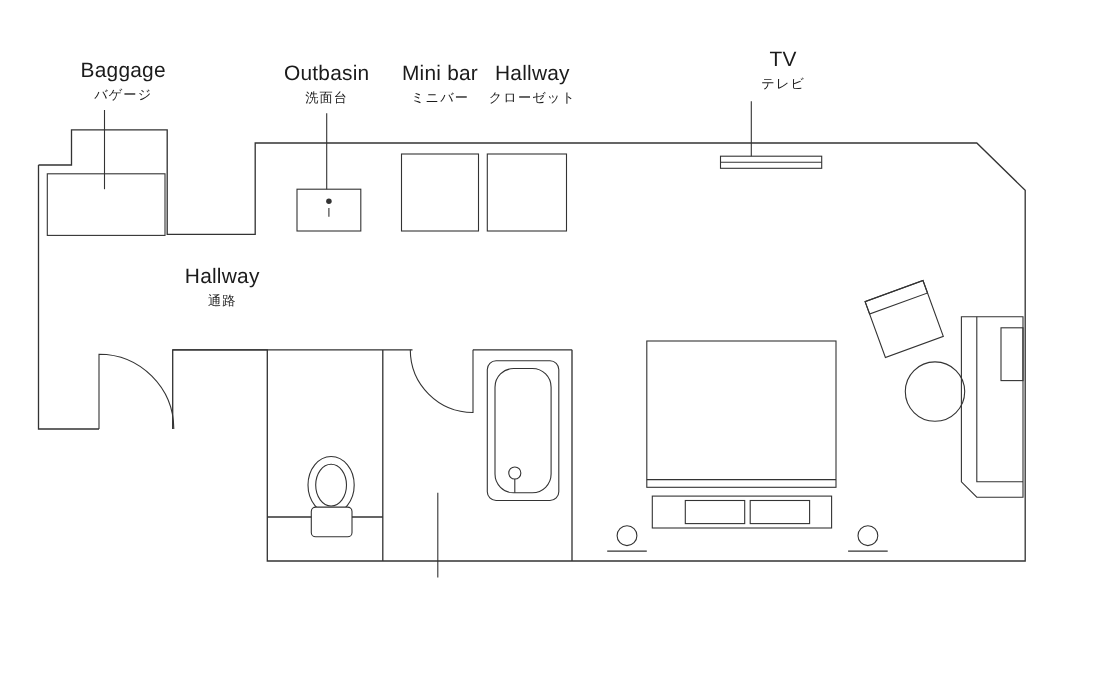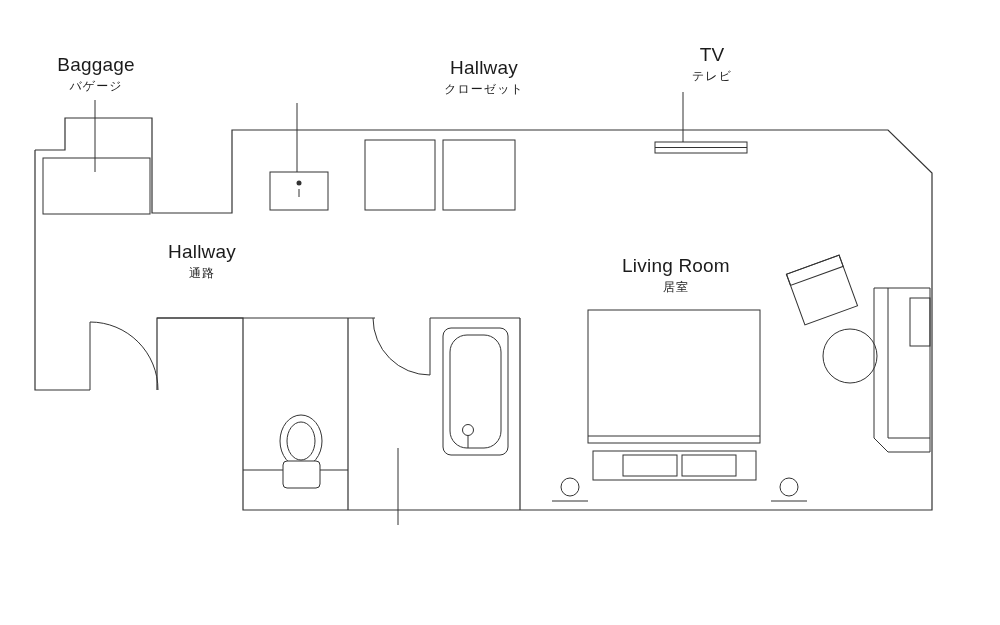--- a/index.html
+++ b/index.html
@@ -96,41 +96,45 @@
     <circle cx="850" cy="356" r="27" fill="none" stroke="#333333" stroke-width="1"></circle>
 
     <g fill="none" stroke="#333333" stroke-width="1">
       <path d="M874,288 H930 V452 H888 L874,438 Z"></path>
       <path d="M888,288 V438 H930"></path>
       <rect x="910" y="298" width="20" height="48"></rect>
     </g>
 
   </svg>
 
-  <div class="label" style="left:96px;top:54px">
+  <div class="label" style="left:112px;top:54px">
     <div class="en">Baggage</div>
     <div class="ja">バゲージ</div>
   </div>
 
+  <div class="label" style="left:297px;top:57px">
+    <div class="en">Outbasin</div>
+    <div class="ja">洗面台</div>
+  </div>
 
+  <div class="label" style="left:400px;top:57px">
+    <div class="en">Mini bar</div>
+    <div class="ja">ミニバー</div>
+  </div>
 
   <div class="label" style="left:484px;top:57px">
     <div class="en">Hallway</div>
     <div class="ja">クローゼット</div>
   </div>
 
   <div class="label" style="left:712px;top:44px">
     <div class="en">TV</div>
     <div class="ja">テレビ</div>
   </div>
 
   <div class="label" style="left:202px;top:241px">
     <div class="en">Hallway</div>
     <div class="ja">通路</div>
   </div>
 
-  <div class="label" style="left:676px;top:255px">
-    <div class="en">Living Room</div>
-    <div class="ja">居室</div>
-  </div>
 
 
 </div>
 
 </body></html>

